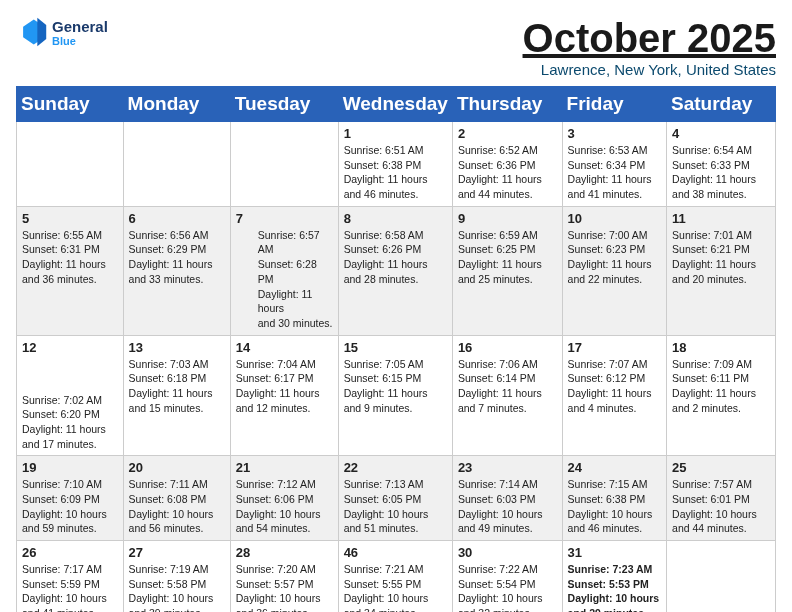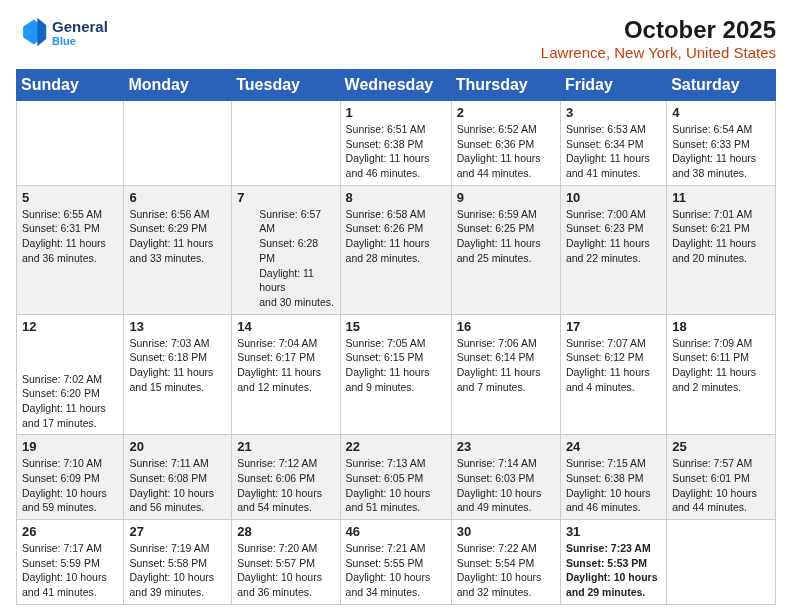--- a/index.html
+++ b/index.html
@@ -22,37 +22,38 @@
       gap: 4px;
     }
     .logo-icon {
       width: 32px;
       height: 32px;
     }
     .title-block {
       text-align: right;
     }
     .month-title {
-      font-size: 24px;
+      font-size: 40px;
       font-weight: bold;
       color: #1a1a1a;
+      text-decoration: underline;
     }
     .location-title {
       font-size: 15px;
-      color: #c2410c;
+      color: #0c4a6e;
     }
     .calendar {
       width: 100%;
       border-collapse: collapse;
       border: 1px solid #ccc;
     }
     .calendar th {
       background-color: #2962B8;
       color: white;
-      font-size: 16px;
+      font-size: 19px;
       font-weight: bold;
       padding: 6px 4px;
       text-align: left;
       border: 1px solid #2962B8;
     }
     .calendar td {
       border: 1px solid #ccc;
       vertical-align: top;
       padding: 4px 5px;
       font-size: 11px;

